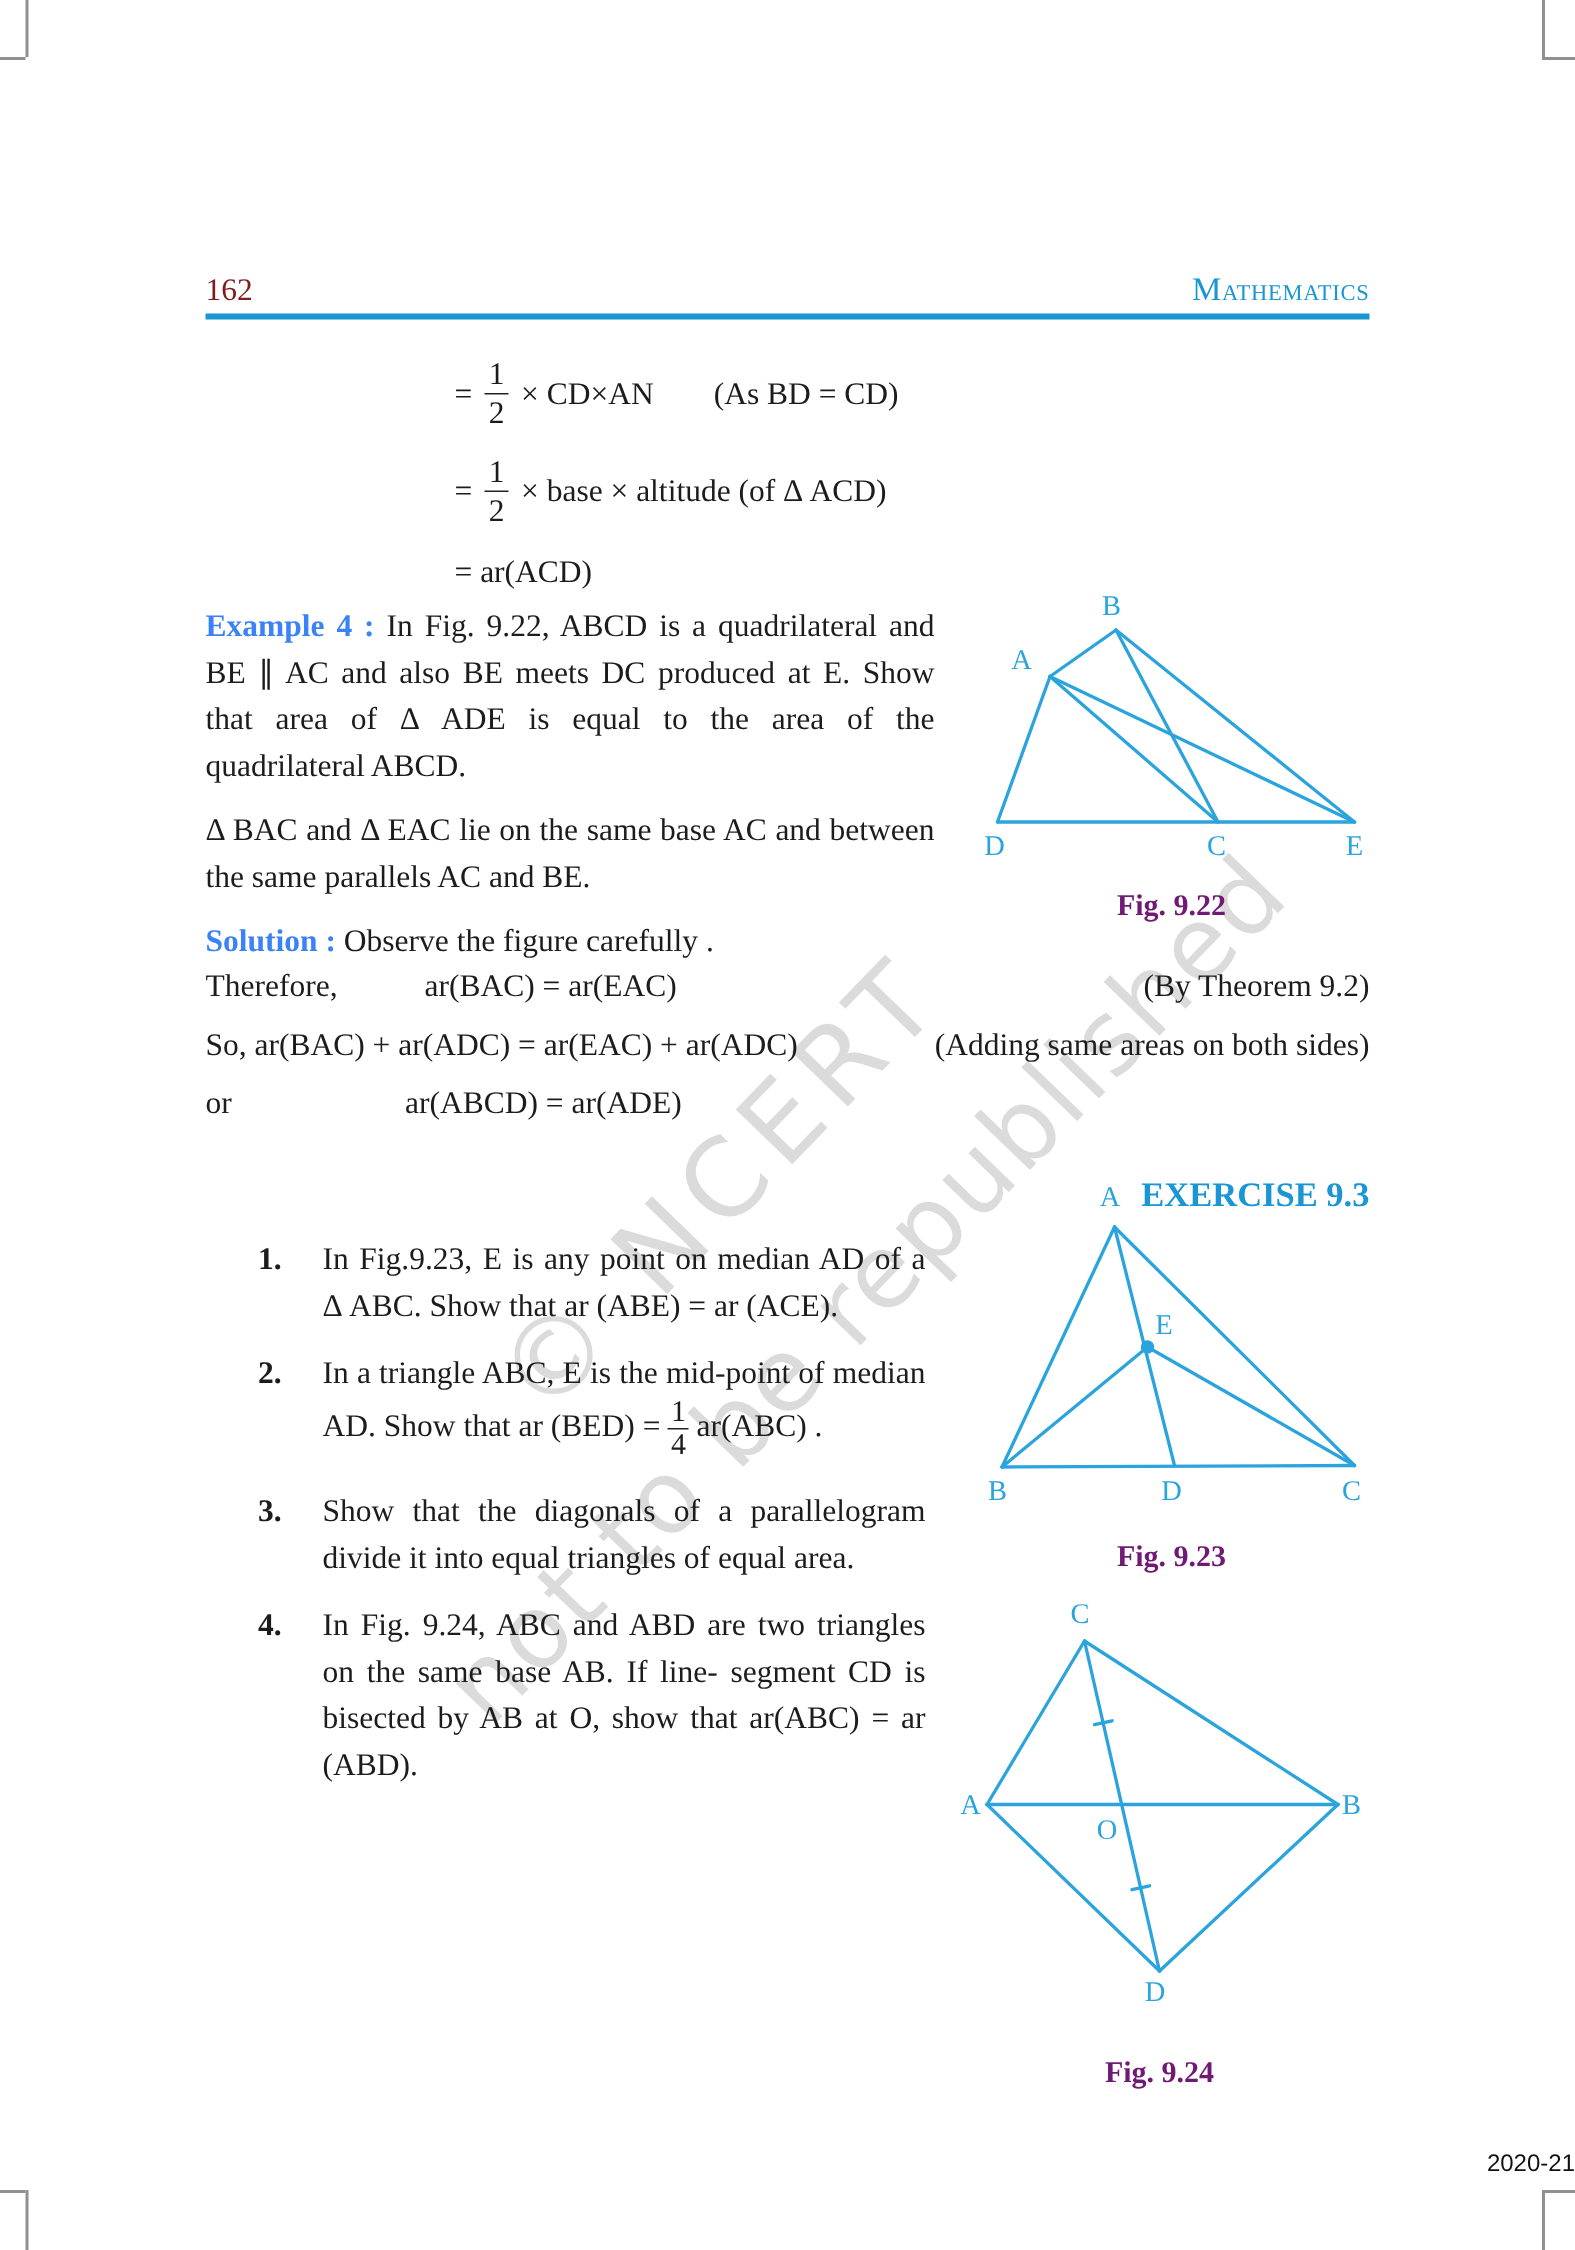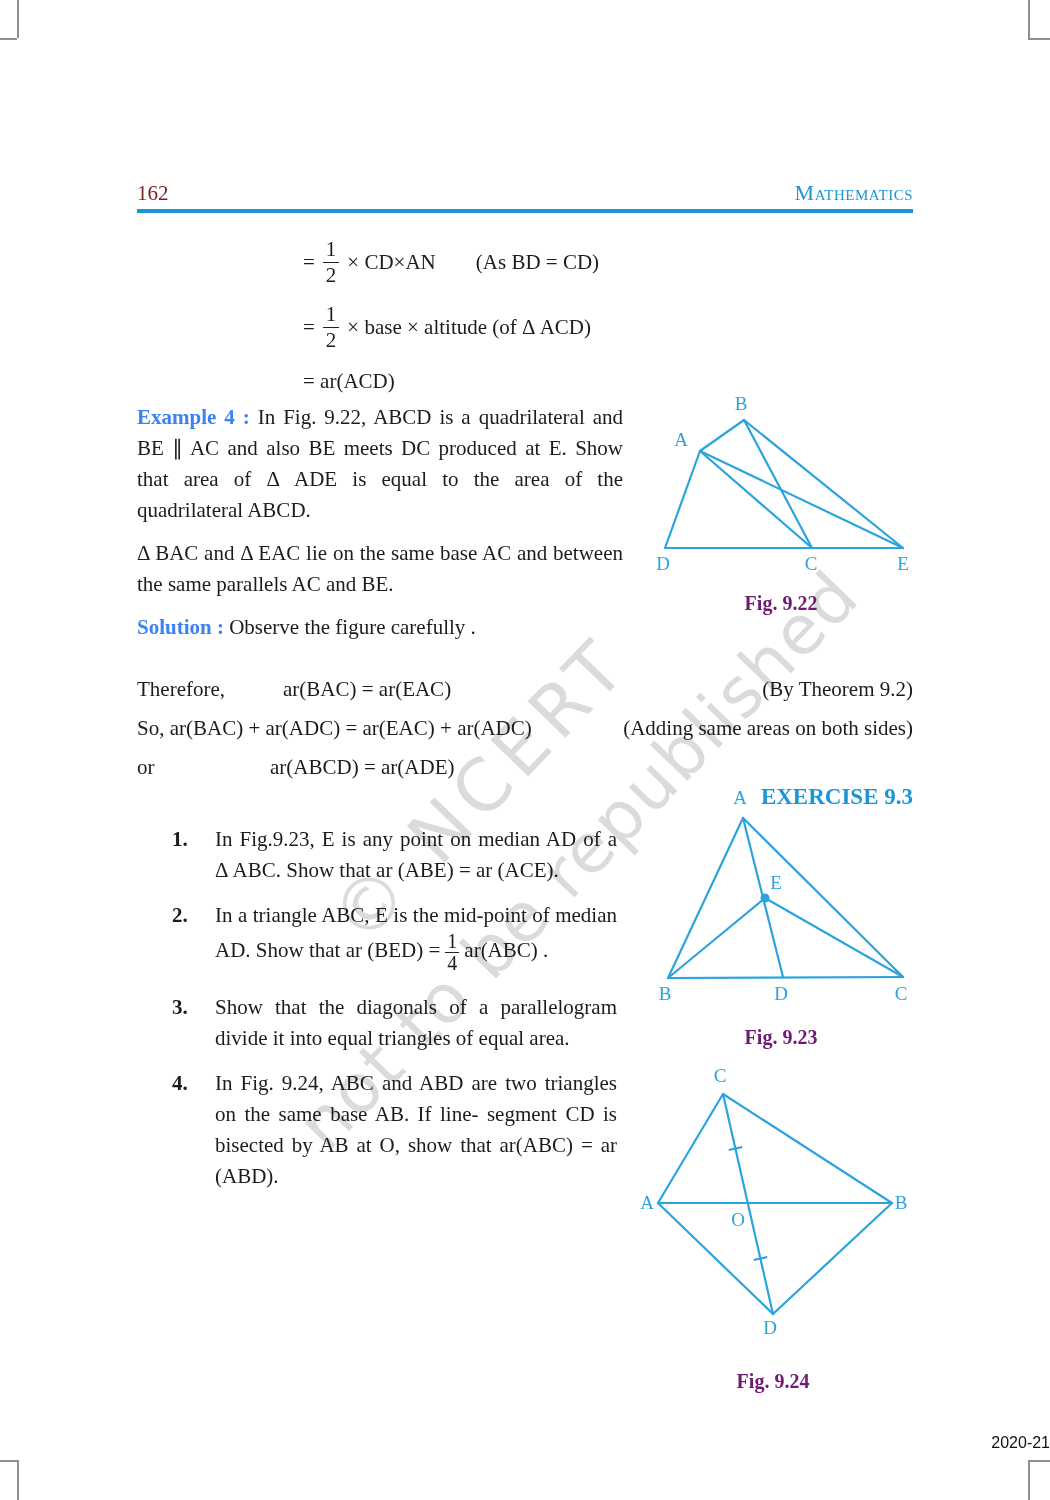--- a/index.html
+++ b/index.html
@@ -32,21 +32,21 @@
   .frac .den{border-top:1.7px solid #222;padding:0 3px;}
   .eq-note{margin-left:40px;}
 
   
   .example{position:absolute;left:137px;top:402px;width:486px;font-size:21px;
            line-height:31px;text-align:justify;z-index:2;}
   .lead{color:#3b82f6;font-weight:bold;}
   .example p{margin:0 0 12px 0;}
 
   .rel-row{position:absolute;left:137px;width:776px;display:flex;align-items:center;
-           font-size:21px;z-index:2;margin-top:32px;}
+           font-size:21px;z-index:2;}
   .rel-label{flex:none;}
   .push-right{margin-left:auto;}
 
   
   .ex-heading{position:absolute;left:137px;top:784px;width:776px;text-align:right;
               color:#1a96d4;font-weight:bold;font-size:23px;z-index:2;}
   .items{position:absolute;left:172px;top:824px;width:448px;z-index:2;}
   .item{display:flex;font-size:21px;line-height:31px;margin-bottom:14px;}
   .item .no{flex:none;width:43px;font-weight:bold;}
   .item .txt{width:402px;text-align:justify;}

